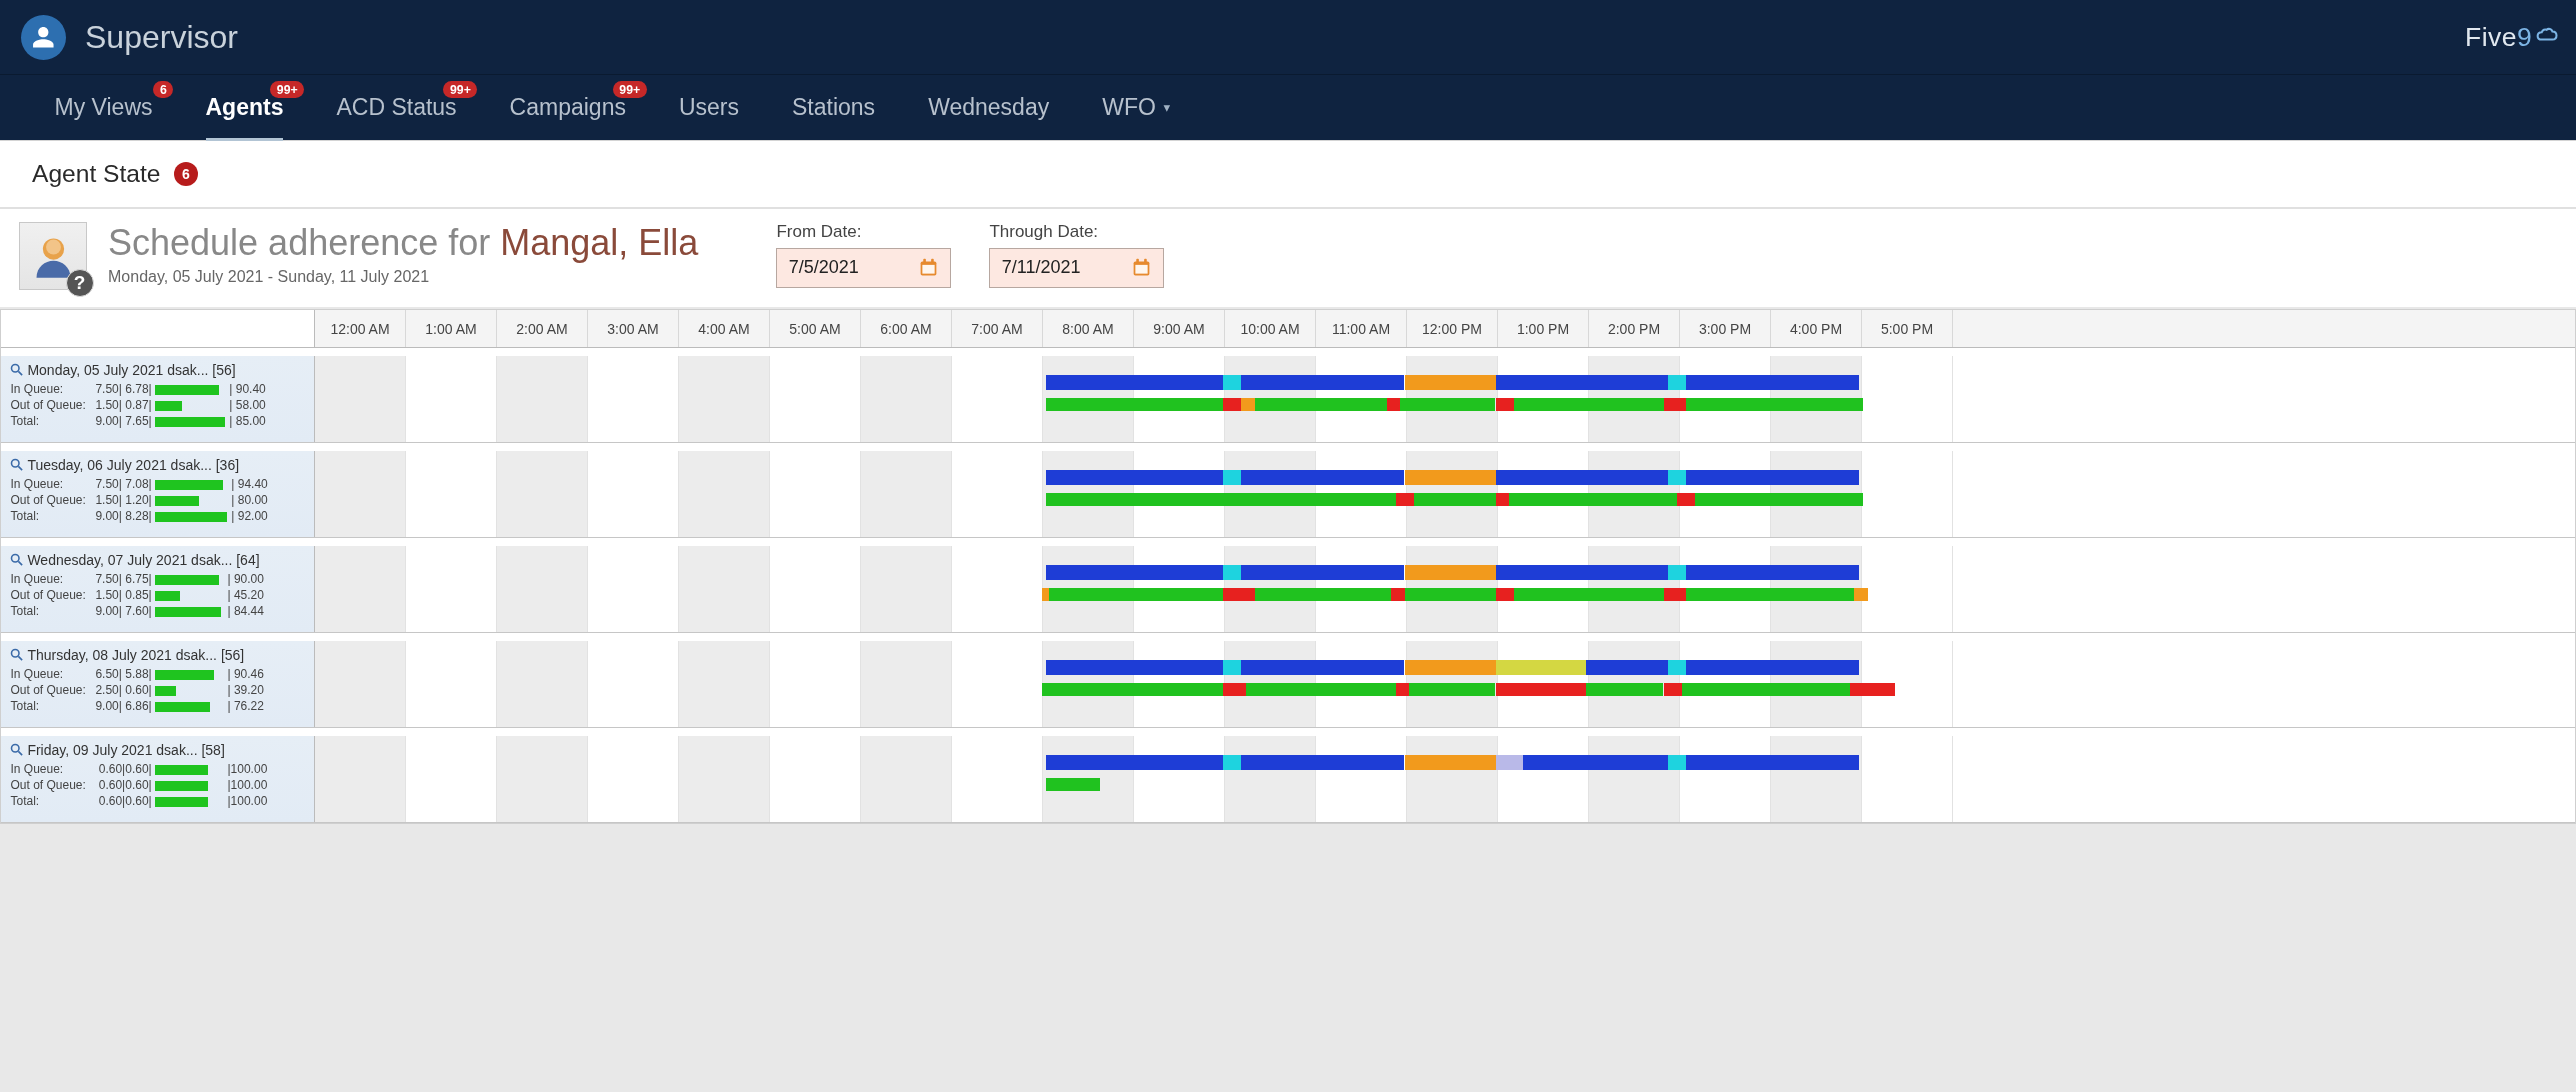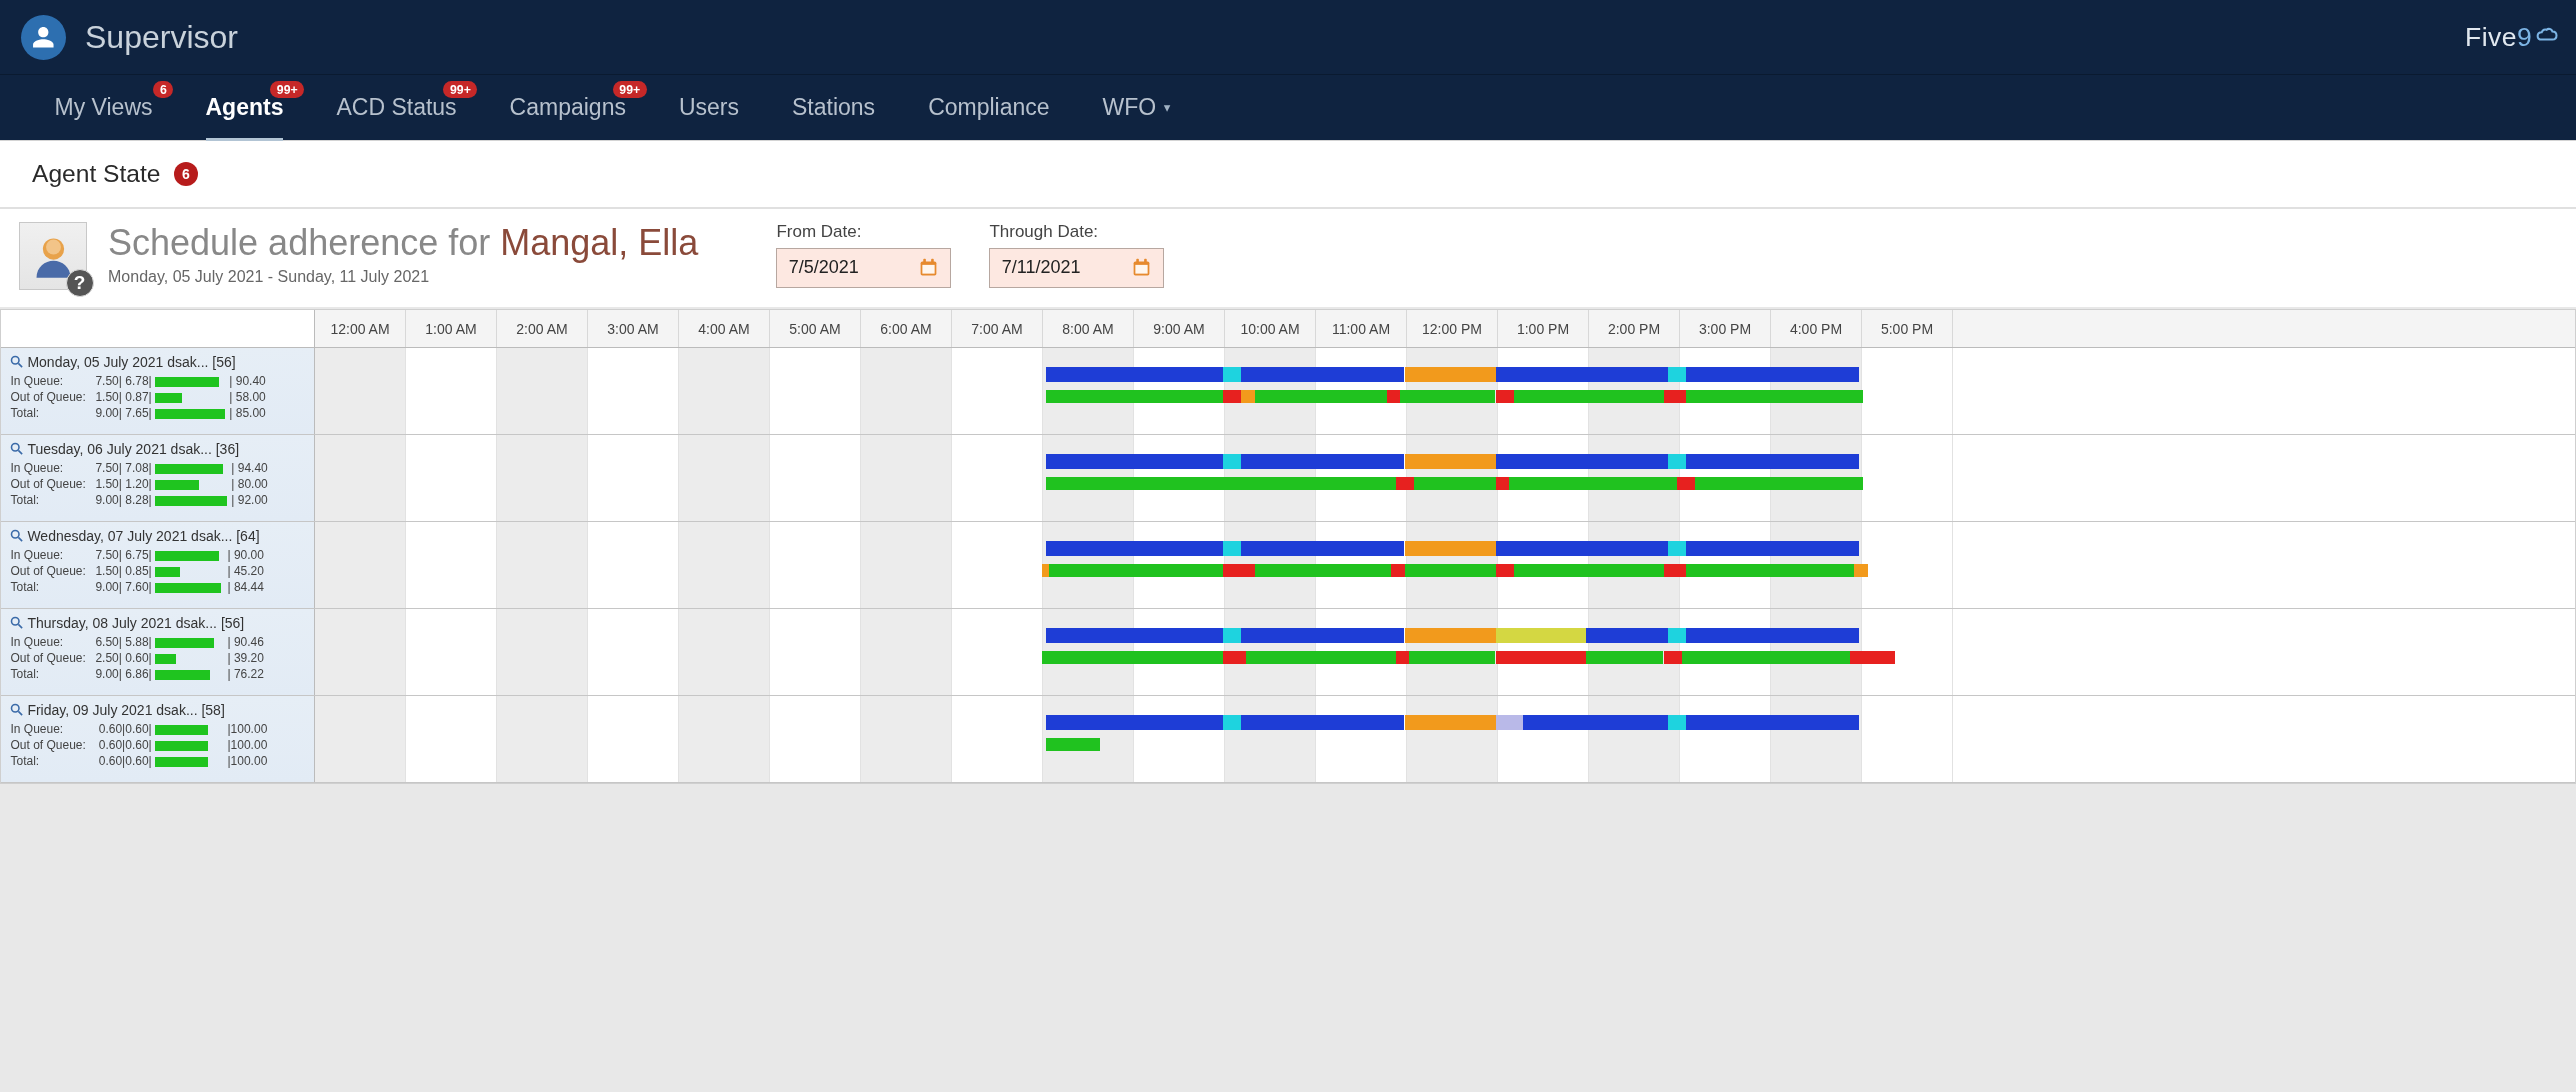--- a/index.html
+++ b/index.html
@@ -111,21 +111,21 @@
   margin-top:1.9px;
   overflow-x:auto;
 }
 .ghead { display:flex; border-bottom:0.9px solid #bbb; background:#f4f4f4; height:38px; }
 .rowlabelcol { flex:0 0 314px; border-right:0.9px solid #bbb; background:#fff; }
 .hourcol {
   flex:0 0 91px; border-right:0.9px solid #d8d8d8;
   display:flex; align-items:center; justify-content:center;
   font-size:14px; color:#444; background:#f4f4f4;
 }
-.grow { display:flex; border-bottom:0.9px solid #c6c6c6; min-height:87px; }
+.grow { display:flex; border-bottom:0.9px solid #c6c6c6; min-height:87px;margin-top:8px; }
 .rowinfo {
   flex:0 0 314px; border-right:0.9px solid #bbb;
   padding:5.7px 9.5px 5.7px 7.6px; font-size:13.2px; color:#333;
   background: linear-gradient(180deg,#e6eef6 0%,#e2ebf5 100%);
   position:relative;
 }
 .rowinfo .day { font-weight:500; font-size:14px; margin-bottom:3.8px; display:flex; align-items:center; gap:3.8px; }
 .rowinfo .mag { width:15px; height:15px; }
 .rowinfo table { width:100%; border-collapse:collapse; font-size:12px; color:#444; }
 .rowinfo td { padding:0.9px 1.9px; white-space:nowrap; }
@@ -190,21 +190,21 @@
       <span>Campaigns</span>
       <span class="badge">99+</span>
     </div>
     <div class="item">
       <span>Users</span>
     </div>
     <div class="item">
       <span>Stations</span>
     </div>
     <div class="item">
-      <span>Compliance</span>
+      <span>Wednesday</span>
     </div>
     <div class="item">
       <span>WFO</span>
       <span class="caret">▾</span>
     </div>
   </div>
 
 <div class="sub">
   <span class="label">Agent State</span>
   <span class="count">6</span>

